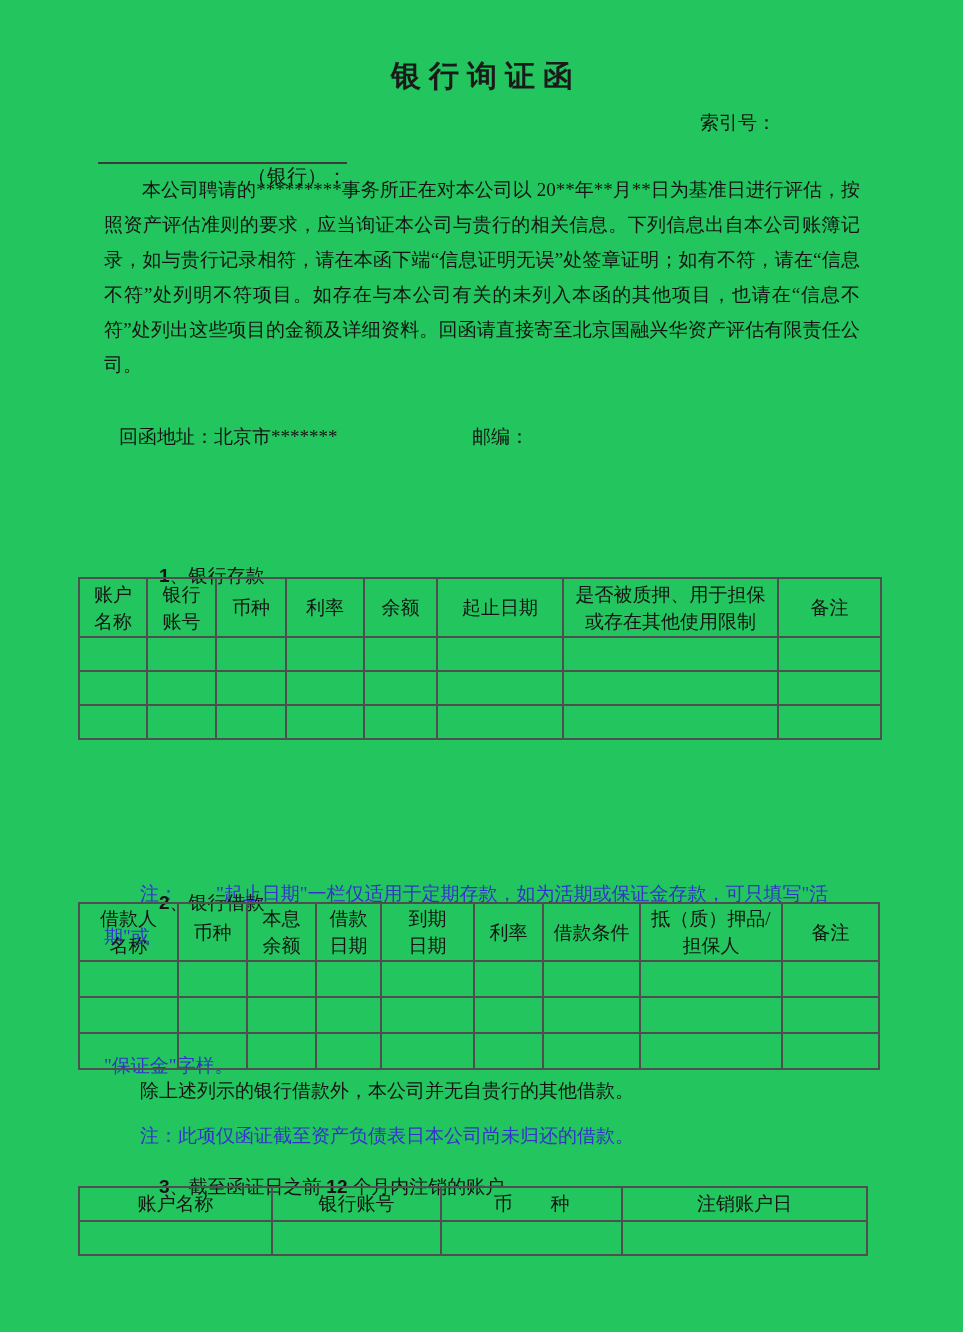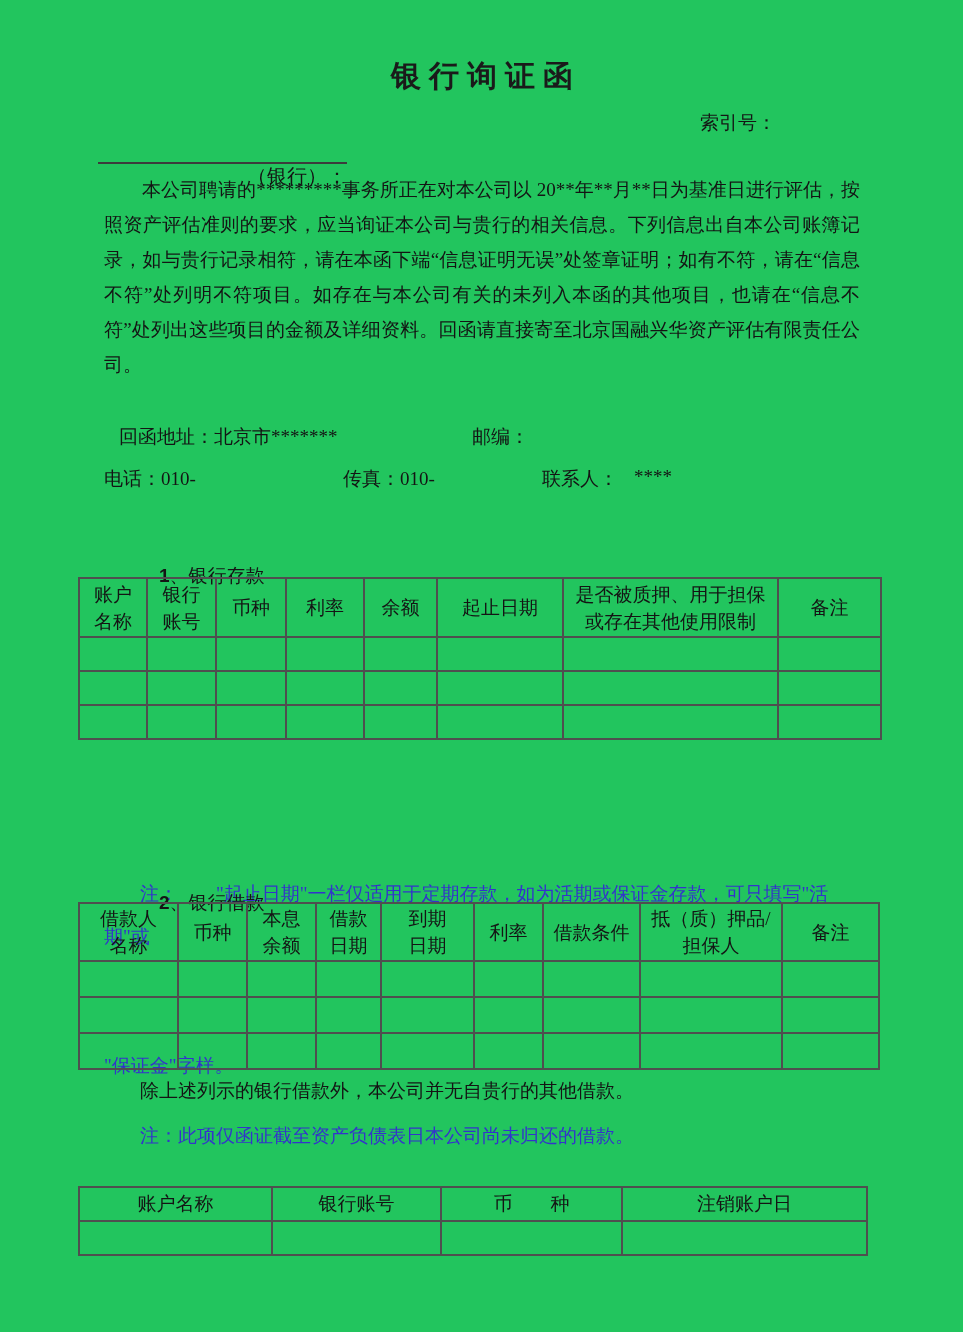--- a/index.html
+++ b/index.html
@@ -60,26 +60,20 @@
     <span>（银行）：</span>
   </div>
 
   <p class="abs para">本公司聘请的*********事务所正在对本公司以 20**年**月**日为基准日进行评估，按照资产评估准则的要求，应当询证本公司与贵行的相关信息。下列信息出自本公司账簿记录，如与贵行记录相符，请在本函下端“信息证明无误”处签章证明；如有不符，请在“信息不符”处列明不符项目。如存在与本公司有关的未列入本函的其他项目，也请在“信息不符”处列出这些项目的金额及详细资料。回函请直接寄至北京国融兴华资产评估有限责任公司。</p>
 
   <div class="abs line" style="top:424px;">
     <span class="seg" style="left:15px;">回函地址：北京市*******</span>
     <span class="seg" style="left:368px;">邮编：</span>
   </div>
 
-  <div class="abs line" style="top:466px;">
-    <span class="seg" style="left:0;">电话：010-</span>
-    <span class="seg" style="left:239px;">传真：010-</span>
-    <span class="seg" style="left:438px;">联系人：</span>
-    <span class="seg" style="left:530px;">****</span>
-  </div>
 
 
   <div class="abs sec-heading" style="top:541px;left:140px;">
     <span class="num">1</span><span>、银行存款</span>
   </div>
 
   <table class="doc-table t1" style="top:577px;left:78px;width:802px;">
     <colgroup>
       <col style="width:68px">
         <col style="width:69px">
@@ -213,20 +207,23 @@
           <td></td>
           <td></td>
         </tr>
     </tbody>
   </table>
 
   <div class="abs after-table" style="top:1078px;left:140px;">除上述列示的银行借款外，本公司并无自贵行的其他借款。</div>
 
   <div class="abs note" style="top:1114px;left:140px;">注：此项仅函证截至资产负债表日本公司尚未归还的借款。</div>
 
+  <div class="abs sec-heading" style="top:1152px;left:140px;">
+    <span class="num">3</span><span>、截至函证日之前 </span><span class="num">12</span><span> 个月内注销的账户</span>
+  </div>
 
   <table class="doc-table t3" style="top:1186px;left:78px;width:788px;">
     <colgroup>
       <col style="width:193px">
         <col style="width:169px">
         <col style="width:181px">
         <col style="width:245px">
     </colgroup>
     <thead>
       <tr>

